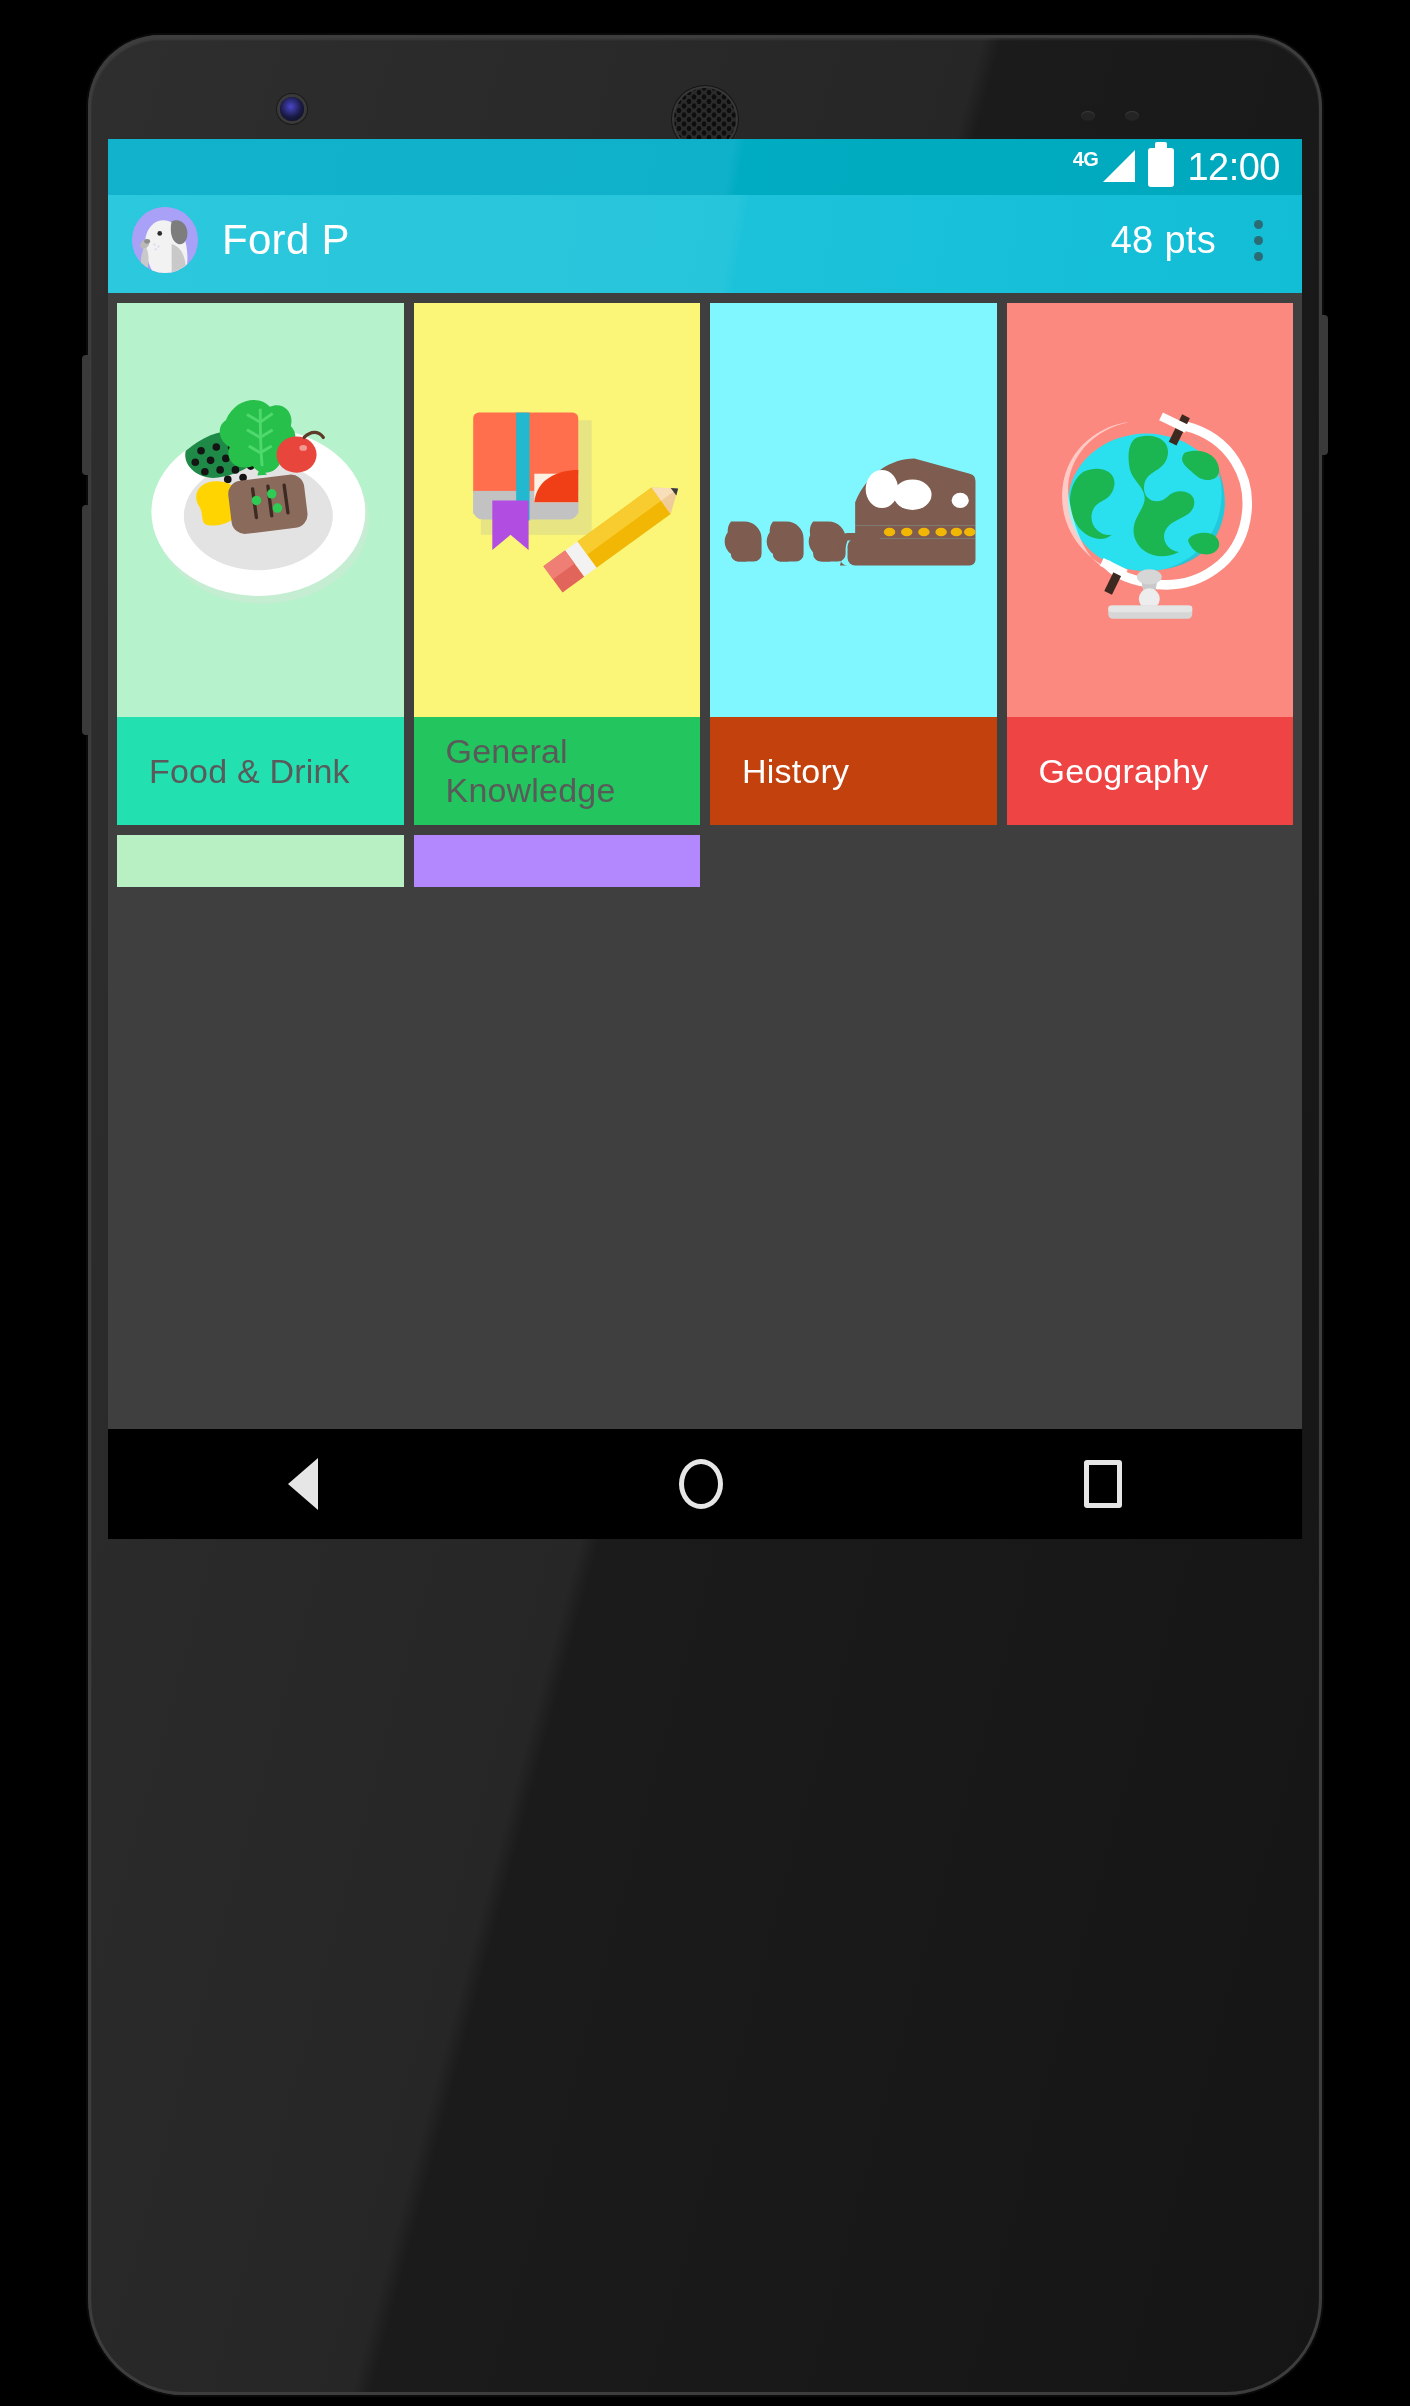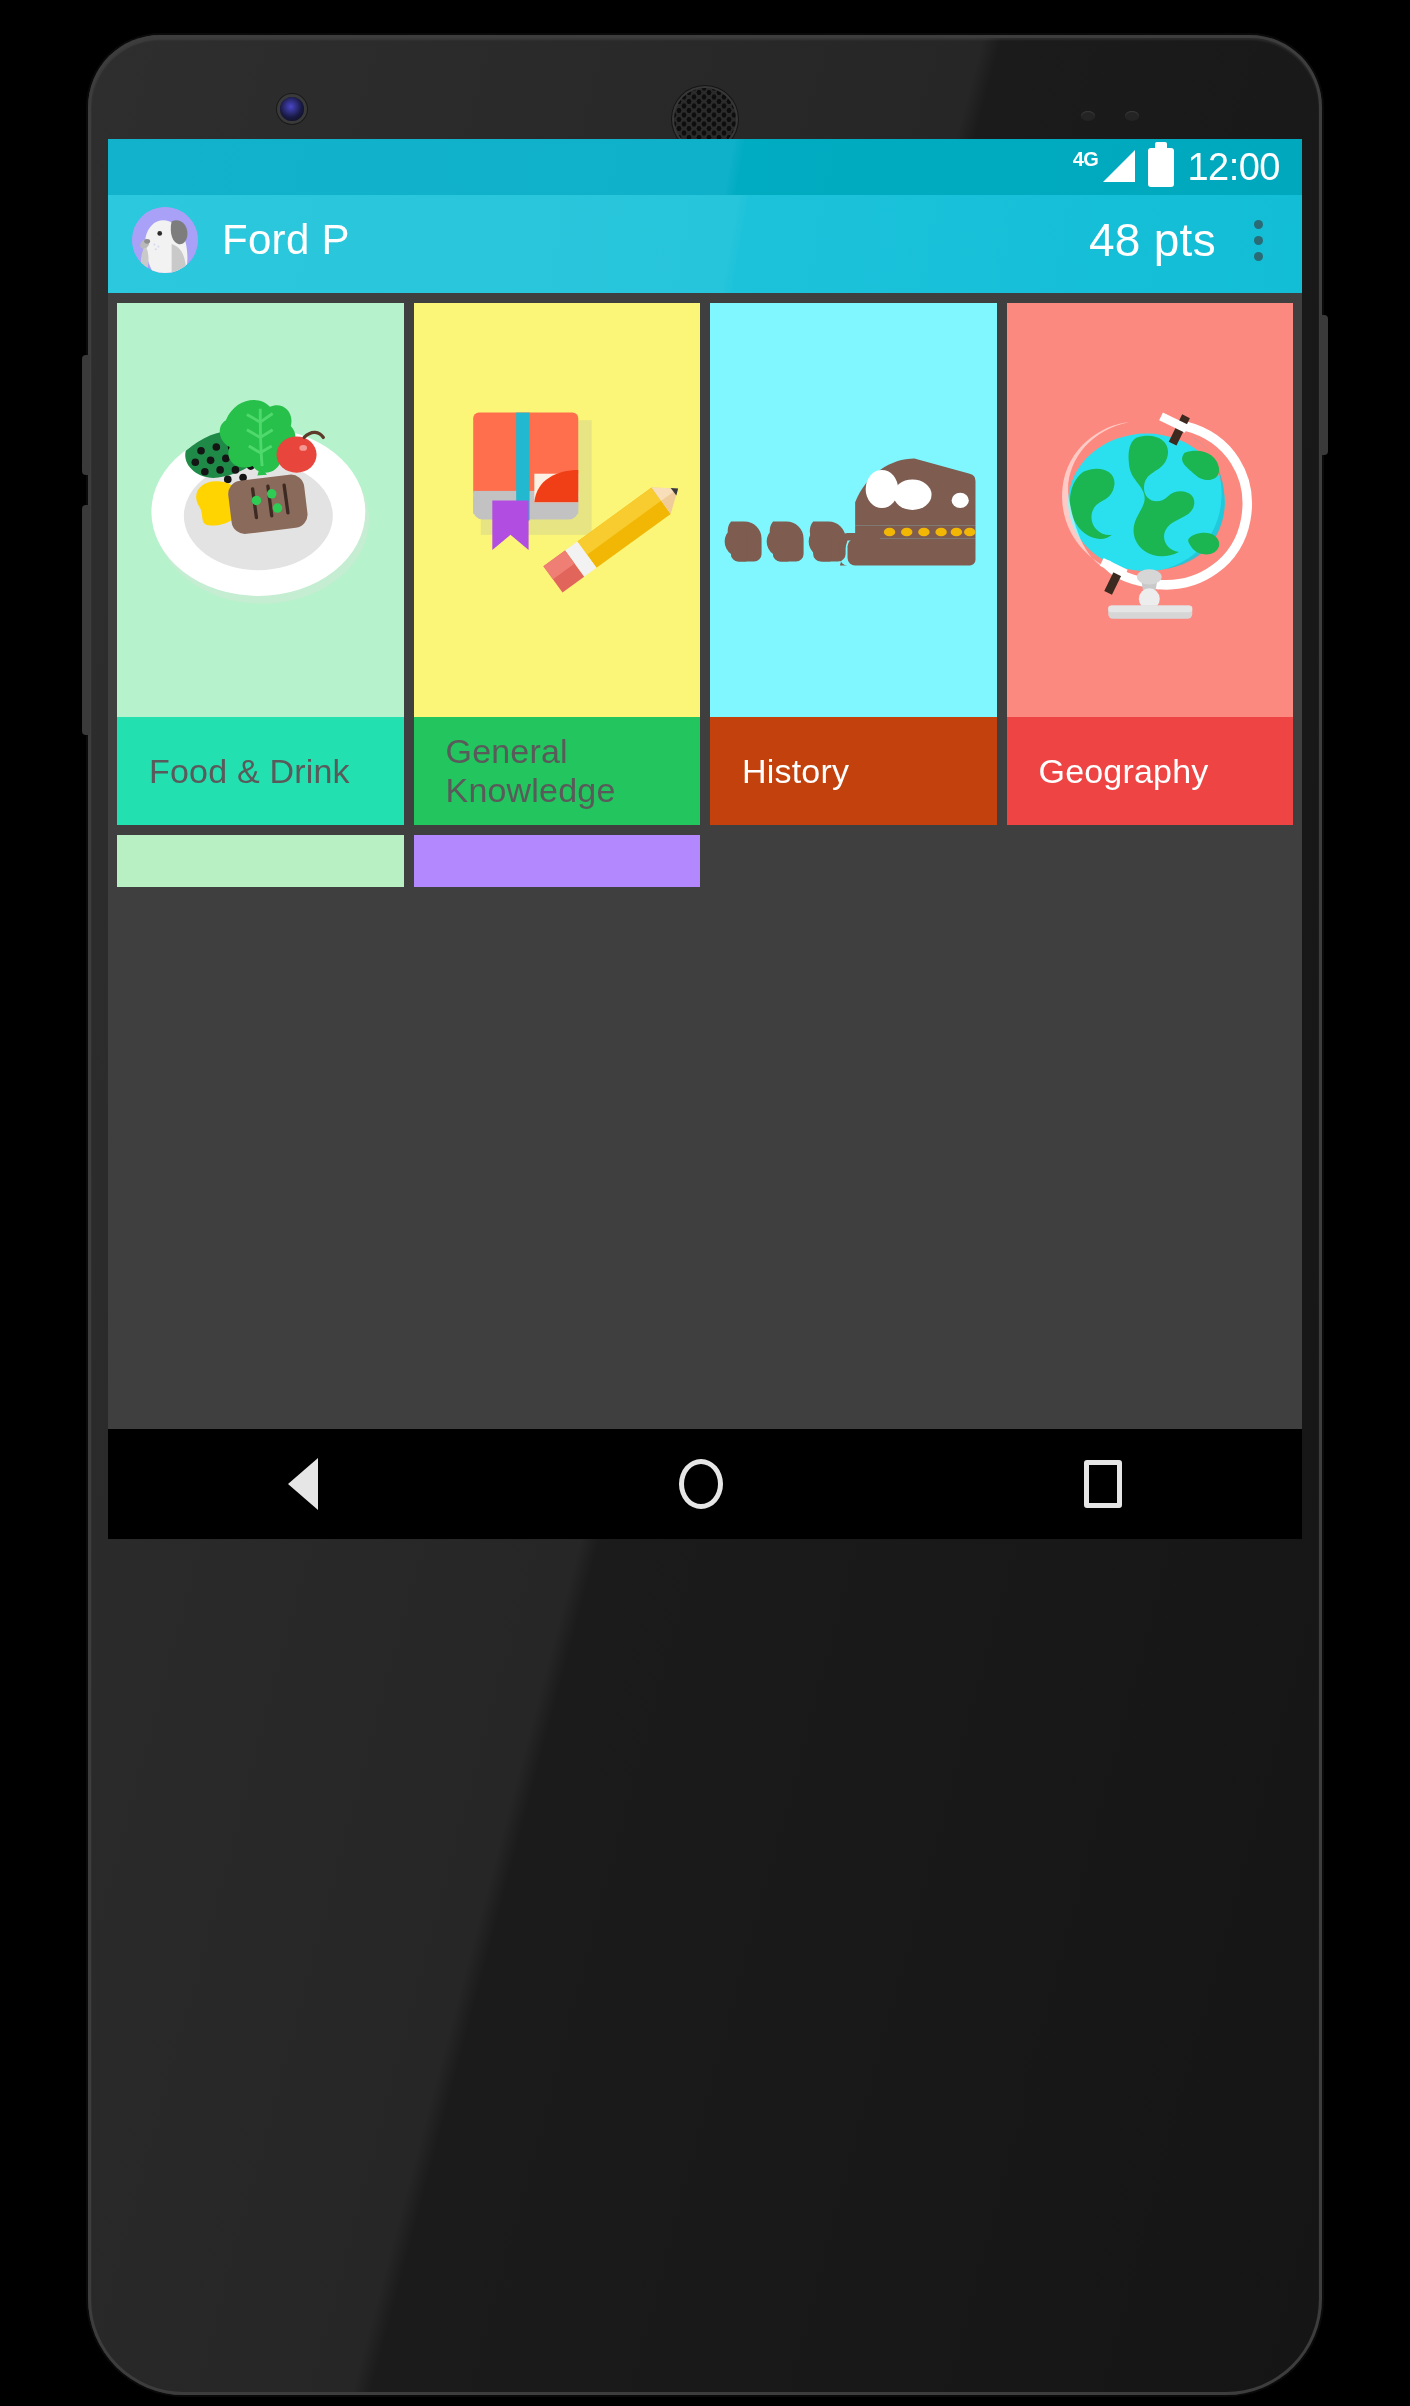--- a/index.html
+++ b/index.html
@@ -84,21 +84,21 @@
     background: linear-gradient(100deg, #2cc8dd 0%, #27c5db 52%, #1cc2da 53%, #12bdd6 100%);
     display: flex; align-items: center; padding: 0 22px 8px 24px;
   }
   #avatar {
     width: 66px; height: 66px; border-radius: 50%;
     background: #a9a0f7; overflow: hidden; flex: none; position: relative;
   }
   #avatar svg { display:block; width:100%; height:100%; }
   #app-bar-username { color:#fff; font-size:42px; font-weight:400; margin-left:24px; letter-spacing:.3px; }
   #app-bar-spacer { flex: 1; }
-  #app-bar-points { color:#fff; font-size:46px; font-weight:400; letter-spacing:.3px; }
+  #app-bar-points { color:#fff; font-size:38px; font-weight:400; letter-spacing:.3px; }
   #overflow-menu { width:44px; height:66px; margin-left:20px; display:flex; flex-direction:column; align-items:center; justify-content:center; gap:7px; }
   #overflow-menu span { width:9px; height:9px; border-radius:50%; background:#2b6b75; display:block; }
 
   
   #category-grid {
     position: relative;
     background: #3f3f3f;
     padding: 10px 9px 0 9px;
     display: grid;
     grid-template-columns: 1fr 1fr 1fr 1fr;

